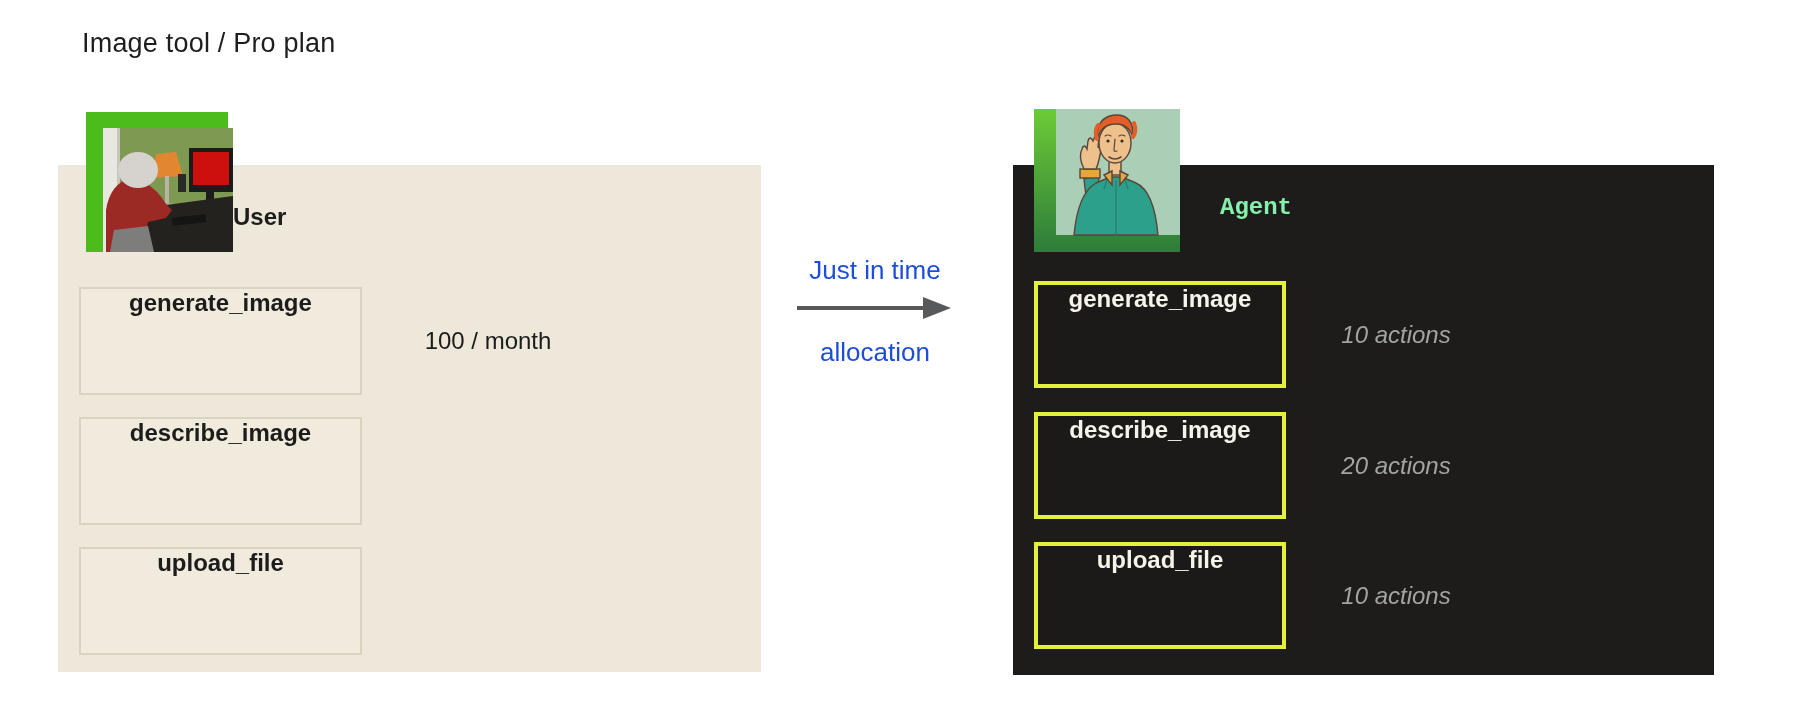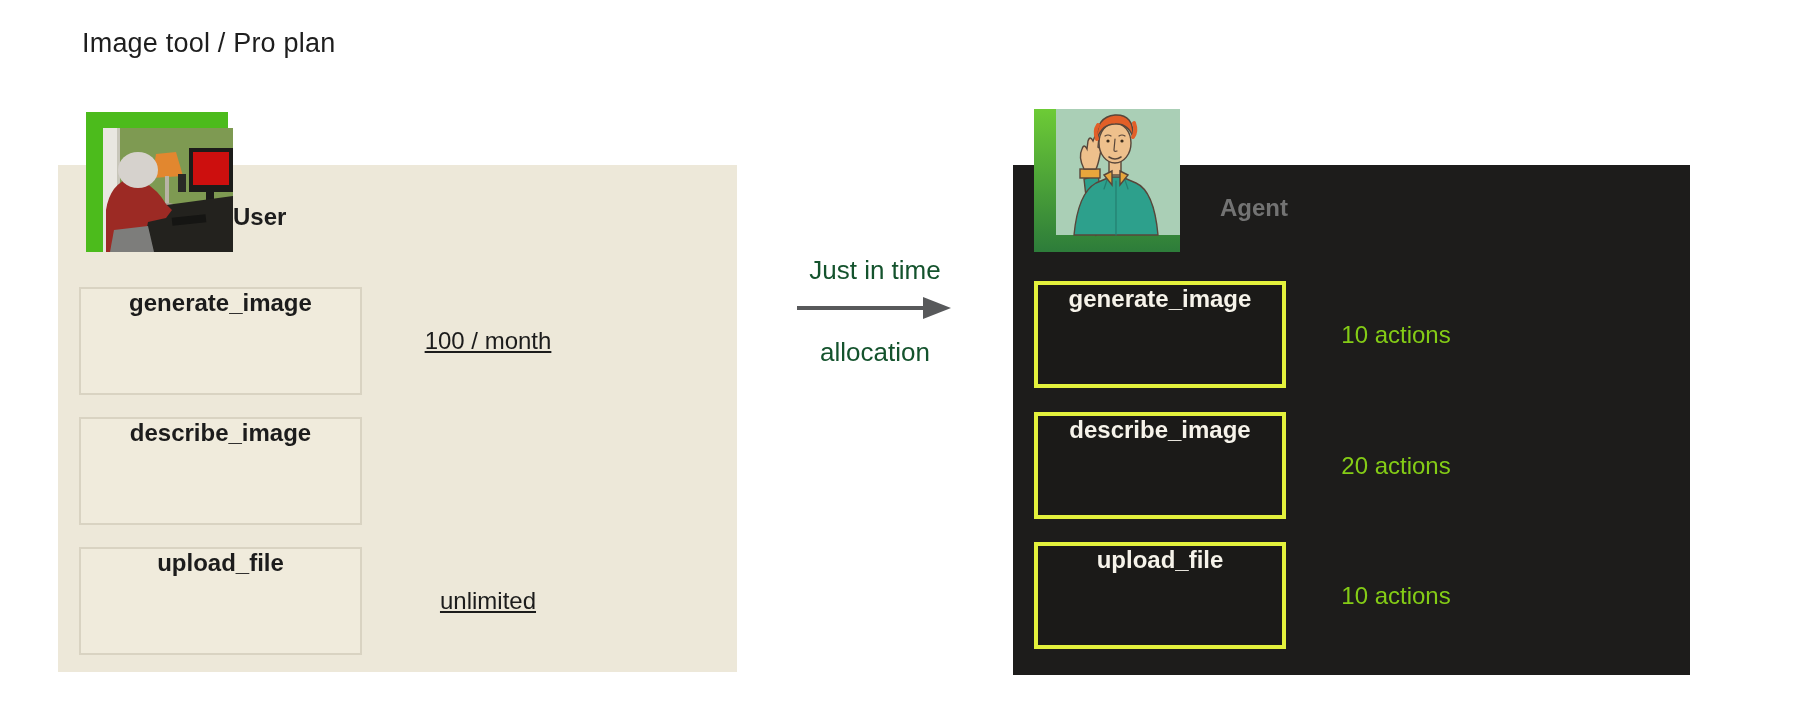--- a/index.html
+++ b/index.html
@@ -7,51 +7,51 @@
     width:1804px;height:702px;position:relative;overflow:hidden;
     background:#ffffff;
     font-family:"Liberation Sans", sans-serif;
     color:#1d1d1d;
   }
   .title{
     position:absolute;left:82px;top:28px;
     font-size:27px;font-weight:400;color:#1e1e1e;letter-spacing:.2px;text-align:center;
   }
   
-  .panel{position:absolute;top:165px;height:507px;}
+  .panel{position:absolute;top:165px;height:507px;padding-left:24px;}
   .panel-left{left:58px;width:679px;background:#ede8d9;}
   .panel-right{left:1013px;width:677px;height:510px;background:#1d1c1b;}
   .panel-name{
     position:absolute;font-size:24px;font-weight:700;
   }
   .panel-left .panel-name{left:175px;top:38px;color:#1d1d1d;}
-  .panel-right .panel-name{left:207px;top:29px;color:#737373;}
+  .panel-right .panel-name{left:207px;top:29px;color:#86efac;font-family:Liberation Mono, monospace;}
   
   .row{position:absolute;left:0;width:100%;height:108px;}
   .tool-box{
     position:absolute;left:21px;top:0;box-sizing:border-box;
     display:flex;align-items:flex-start;justify-content:center;
     font-size:24px;font-weight:700;
   }
   .panel-left .tool-box{
     width:283px;height:108px;background:#f0ebdc;border:2px solid #d9d3c2;color:#1c1c1c;
   }
   .panel-right .tool-box{
     width:252px;height:107px;background:#1b1a18;border:4px solid #e3f13c;color:#f6f3ea;
   }
   .tool-val{
     position:absolute;top:0;height:108px;line-height:108px;
     text-align:center;font-size:24px;font-weight:400;
   }
-  .panel-left .tool-val{left:300px;width:260px;color:#1c1c1c;text-decoration:underline;}
-  .panel-right .tool-val{left:273px;width:220px;height:107px;line-height:107px;color:#84cc16;}
+  .panel-left .tool-val{left:300px;width:260px;color:#1c1c1c;}
+  .panel-right .tool-val{left:273px;width:220px;height:107px;line-height:107px;color:#a3a3a3;font-style:italic;}
   
   .middle{
     position:absolute;left:737px;top:255px;width:276px;text-align:center;
-    font-size:26px;color:#14532d;
+    font-size:26px;color:#1d4ed8;
   }
   .middle .line1{display:block;margin-bottom:10px;}
   .middle .arrow-wrap{display:block;height:24px;margin:2px 0 8px 0;}
   .middle .line2{display:block;margin-top:17px;}
   
   .avatar{position:absolute;z-index:5;}
   .avatar-user{left:86px;top:112px;width:147px;height:140px;}
   .avatar-agent{left:1034px;top:109px;width:146px;height:143px;}
   .avatar svg{display:block;}
 </style>
@@ -73,21 +73,20 @@
   <div class="row" style="top:252px">
     <div class="tool-box">
       <span>describe_image</span>
     </div>
   </div>
 
   <div class="row" style="top:382px">
     <div class="tool-box">
       <span>upload_file</span>
     </div>
-    <div class="tool-val">unlimited</div>
   </div>
 </div>
 
 <div class="avatar avatar-user">
   <svg width="147" height="140" viewBox="0 0 147 140" xmlns="http://www.w3.org/2000/svg">
     <rect x="0" y="0" width="142" height="140" fill="#4cbb1c"></rect>
     <g>
       <rect x="17" y="16" width="130" height="124" fill="#7e9a52"></rect>
       <rect x="17" y="16" width="14" height="124" fill="#e9e7e1"></rect>
       <rect x="31" y="16" width="3" height="124" fill="#c8c6ba"></rect>

